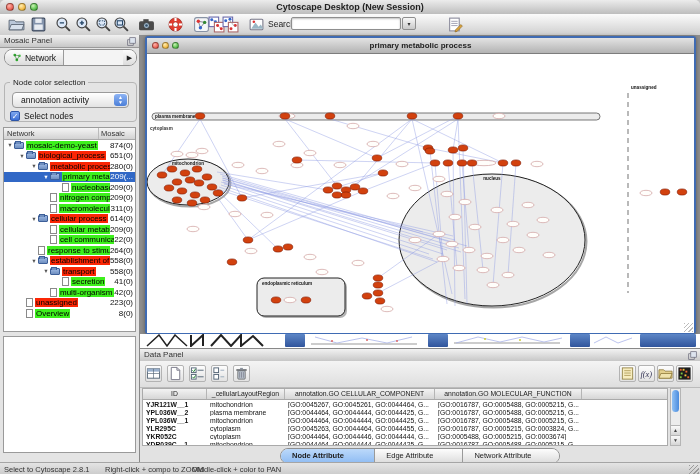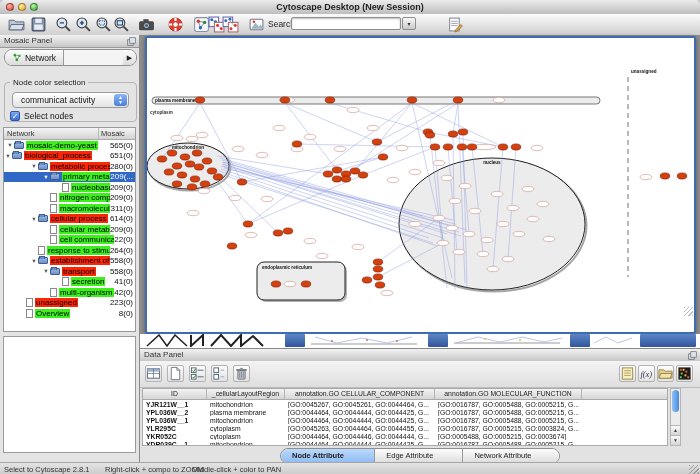--- a/index.html
+++ b/index.html
@@ -239,44 +239,44 @@
           <span>Network</span>
         </div>
         <div class="cp-tab sel">
           <span>Mosaic</span>
         </div>
         <div class="cp-tab-arrow">▶</div>
       </div>
     <div class="groupbox">
       <span class="glabel">Node color selection</span>
       <div class="mac-select">
-        <span>communicat activity</span>
+        <span>annotation activity</span>
         <span class="stepper">
             <span>▲</span>
             <span>▼</span>
           </span>
       </div>
     </div>
     <div class="checkrow">
       <span class="checkbox">✓</span>
       <span>Select nodes</span>
     </div>
     <div class="tree-wrap">
       <div class="tree-head">
         <span class="c1">Network</span>
         <span class="c2">Mosaic</span>
       </div>
       <div id="tree-rows">
           <div class="trow" style="padding-left: 2px;">
             <span class="arr">▼</span>
             <span class="ic-folder"></span>
             <span class="tlabel hl-green">mosaic-demo-yeast</span>
-            <span class="tcount">565(0)</span>
-          </div>
-          <div class="trow" style="">
+            <span class="tcount">874(0)</span>
+          </div>
+          <div class="trow" style="padding-left: 14px;">
             <span class="arr">▼</span>
             <span class="ic-folder"></span>
             <span class="tlabel hl-red">biological_process</span>
             <span class="tcount">651(0)</span>
           </div>
           <div class="trow" style="padding-left: 26px;">
             <span class="arr">▼</span>
             <span class="ic-folder"></span>
             <span class="tlabel hl-red">metabolic process</span>
             <span class="tcount">280(0)</span>
@@ -365,20 +365,28 @@
             <span class="tlabel hl-green">Overview</span>
             <span class="tcount">8(0)</span>
           </div>
         </div>
     </div>
     <div class="overview-box"></div>
   </div>
 
   <div class="desktop">
     <div class="net-window">
+      <div class="net-titlebar">
+        <div class="net-lights">
+          <span class="light l-red"></span>
+          <span class="light l-yel"></span>
+          <span class="light l-grn"></span>
+        </div>
+        <div class="title">primary metabolic process</div>
+      </div>
       <div class="net-canvas">
         <svg id="net-svg" width="547" height="279" viewBox="0 0 547 279">
             <rect x="5" y="59" width="448" height="7" rx="3.5" fill="#ececec" stroke="#555" stroke-width="0.8"></rect>
             <text x="8" y="64.2" font-size="4.6" font-weight="bold" fill="#111">plasma membrane</text>
             <text x="3" y="76" font-size="4.6" font-weight="bold" fill="#333">cytoplasm</text>
             <ellipse cx="42.5" cy="129.5" rx="41" ry="23" fill="none" stroke="rgba(0,0,0,0.35)" stroke-width="2"></ellipse>
             <ellipse cx="41" cy="128" rx="41" ry="23" fill="#ececec" stroke="#222" stroke-width="1"></ellipse>
             <text x="41" y="111" font-size="4.6" font-weight="bold" fill="#111" text-anchor="middle">mitochondrion</text>
             <ellipse cx="346.5" cy="187.5" rx="93" ry="66" fill="none" stroke="rgba(0,0,0,0.35)" stroke-width="2"></ellipse>
             <ellipse cx="345" cy="186" rx="93" ry="66" fill="#ececec" stroke="#222" stroke-width="1"></ellipse>

